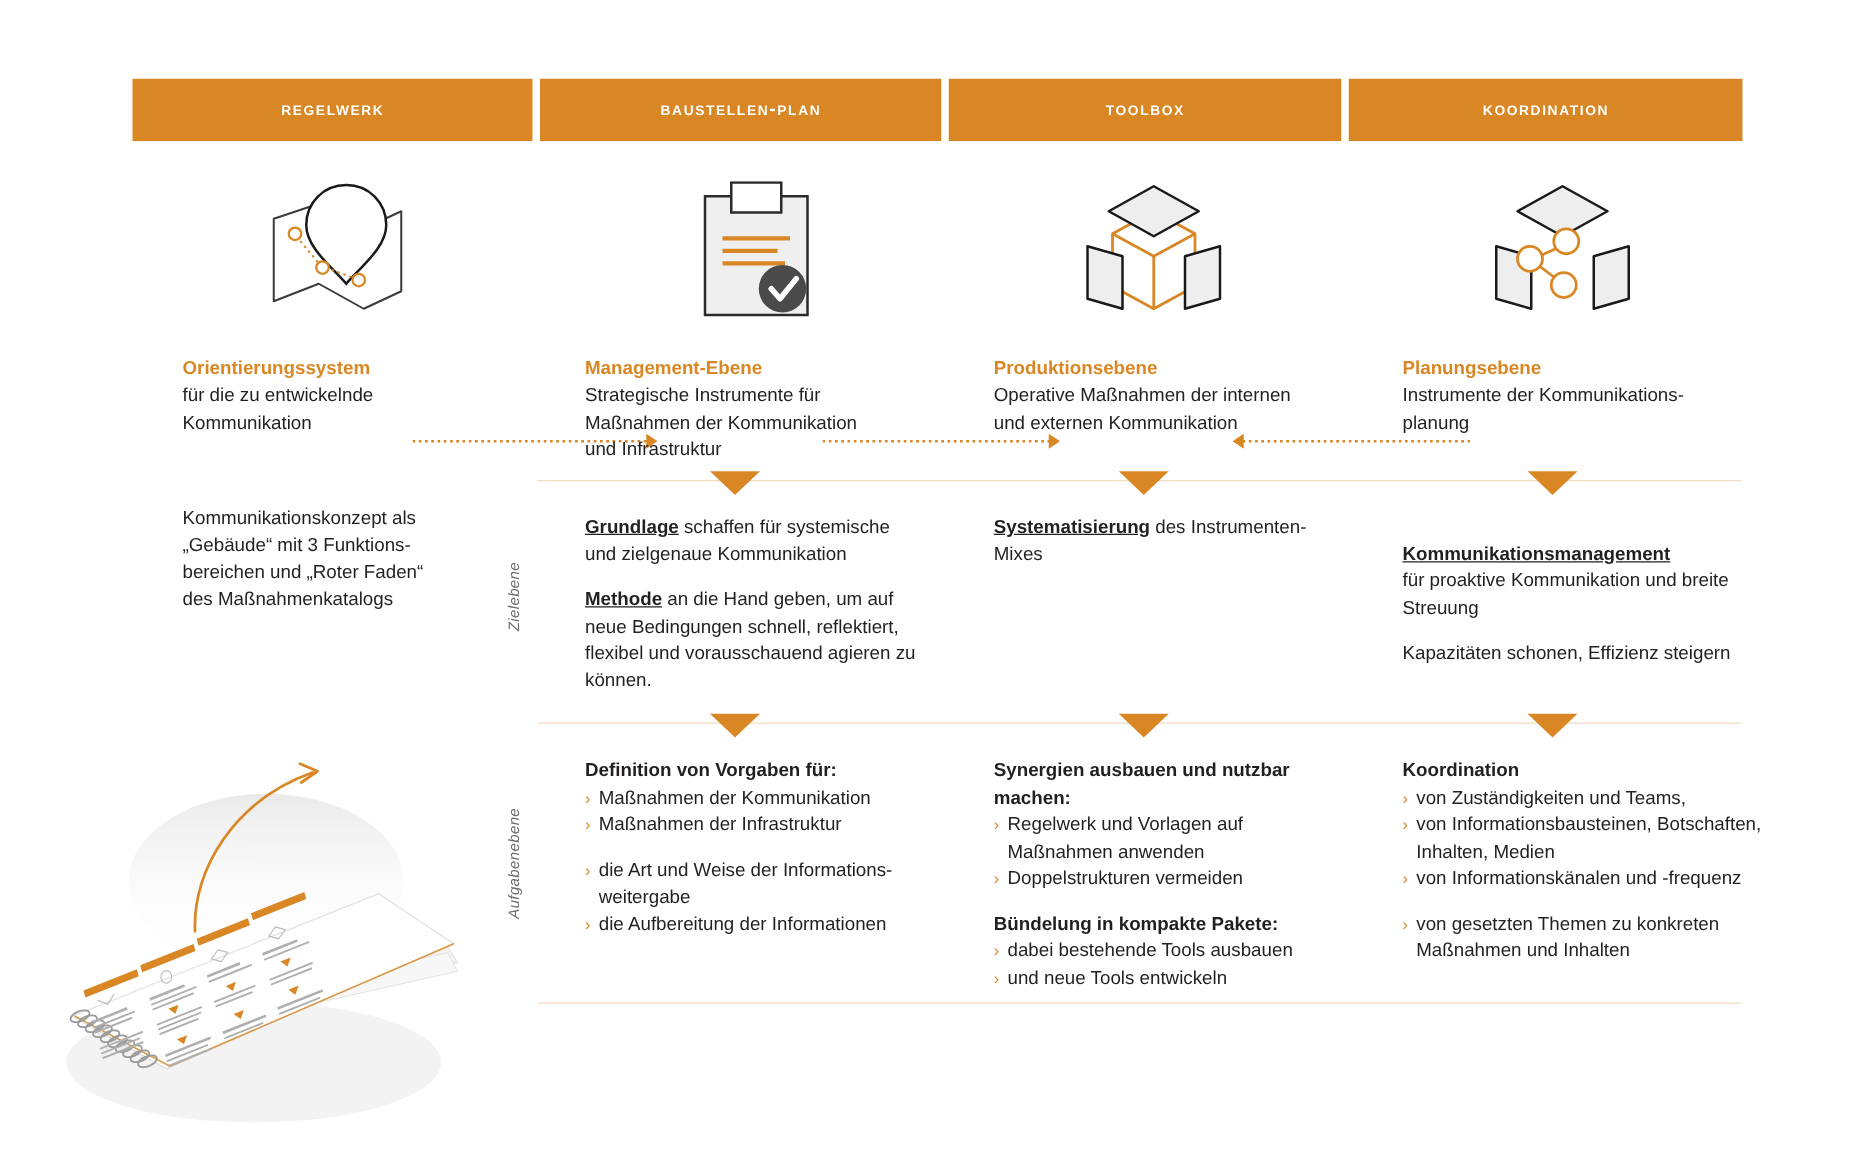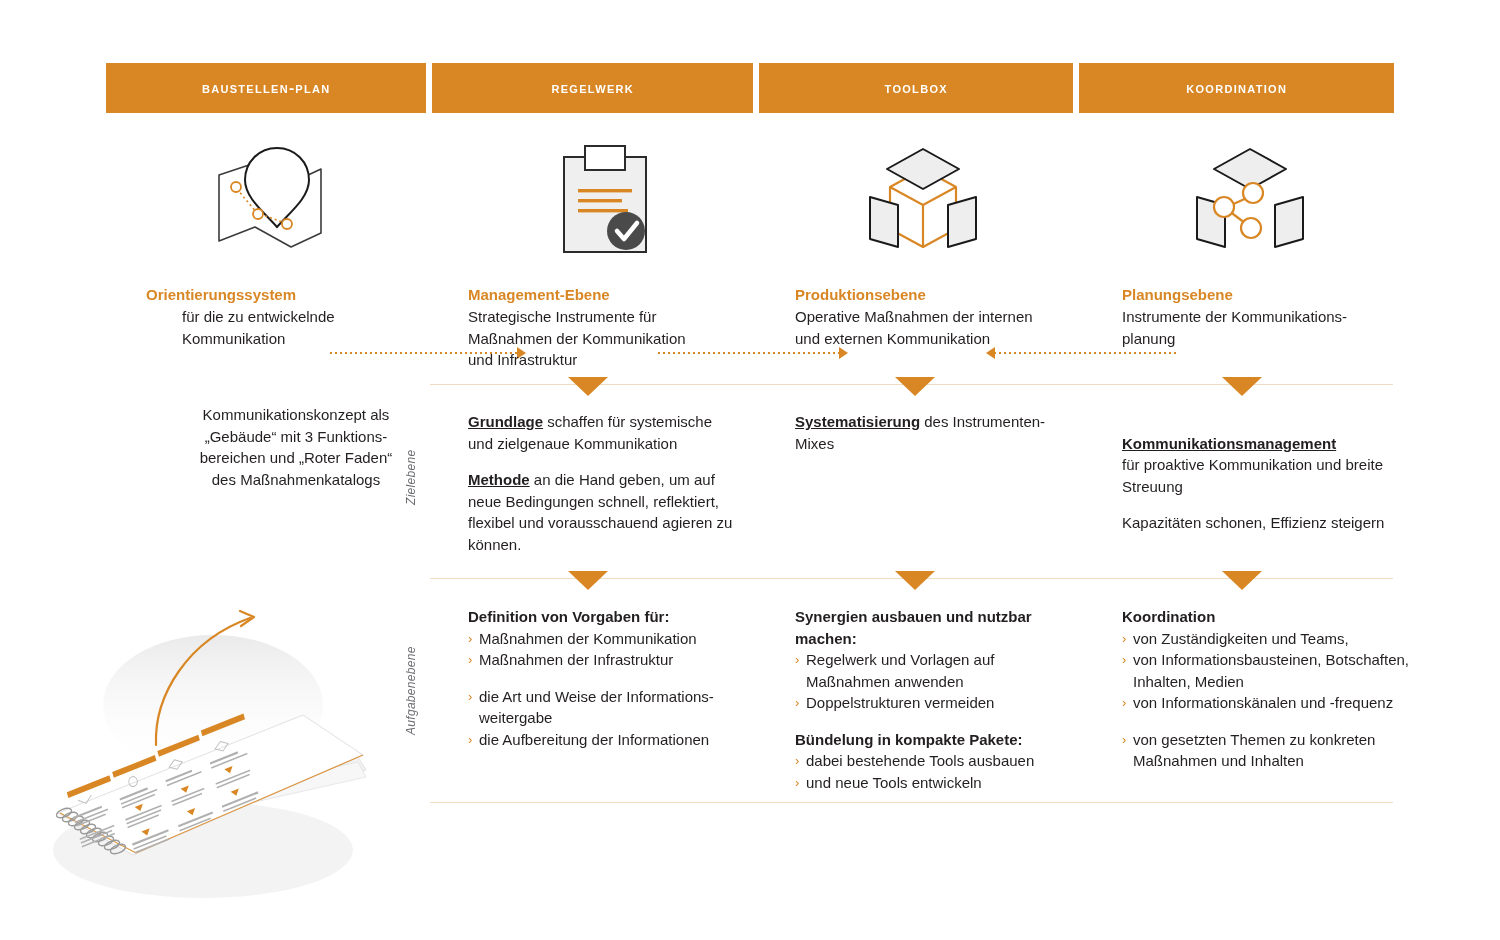--- a/index.html
+++ b/index.html
@@ -130,25 +130,25 @@
     font-size:13px;
   }
 
   
   .booklet { position:absolute; left:18px; top:585px; width:360px; height:330px; }
 </style>
 </head>
 <body>
 
 <div class="header-row">
+  <div class="tab w2">
+    <span class="tab-label">Regelwerk</span>
+  </div>
   <div class="tab w1">
     <span class="tab-label">Baustellen-Plan</span>
-  </div>
-  <div class="tab w2">
-    <span class="tab-label">Regelwerk</span>
   </div>
   <div class="tab w3">
     <span class="tab-label">Toolbox</span>
   </div>
   <div class="tab w4">
     <span class="tab-label">Koordination</span>
   </div>
 </div>
 
 <div class="icon-band">
@@ -209,21 +209,21 @@
     <div class="arrow-head right"></div>
   </div>
   <div class="arrow-slot" style="left:986px; width:190px;">
     <div class="arrow-line" style="left:8px; width:182px;"></div>
     <div class="arrow-head left"></div>
   </div>
 </div>
 
 <div class="col col-1" style="top:284px;">
   <div class="lvl-title">Orientierungssystem</div>
-  <div class="lvl-desc" style="white-space:pre-line;margin-left:36px;">für die zu entwickelnde
+  <div class="lvl-desc" style="white-space:pre-line;">für die zu entwickelnde
 Kommunikation</div>
 </div>
 <div class="col col-2" style="top:284px;">
   <div class="lvl-title">Management-Ebene</div>
   <div class="lvl-desc" style="white-space:pre-line;">Strategische Instrumente für
 Maßnahmen der Kommunikation
 und Infrastruktur</div>
 </div>
 <div class="col col-3" style="top:284px;">
   <div class="lvl-title">Produktionsebene</div>
@@ -245,21 +245,21 @@
 <div class="tri" style="left:568px; top:571px;"></div>
 <div class="tri" style="left:895px; top:571px;"></div>
 <div class="tri" style="left:1222px; top:571px;"></div>
 
 <div class="sep" style="top:802px;"></div>
 
 <div class="axis-label" style="left:404px; top:505px;">Zielebene</div>
 <div class="axis-label" style="left:404px; top:735px;">Aufgabenebene</div>
 
 <div class="col col-1" style="top:404px;">
-  <div class="block" style="white-space:pre-line;text-align:center;">Kommunikationskonzept als
+  <div class="block" style="white-space:pre-line;">Kommunikationskonzept als
 „Gebäude“ mit 3 Funktions-
 bereichen und „Roter Faden“
 des Maßnahmenkatalogs</div>
 </div>
 
 <div class="col col-2" style="top:411px; width:272px;">
   <div class="block">
     <b>Grundlage</b><span> schaffen für systemische und zielgenaue Kommunikation</span>
   </div>
   <div class="block">

